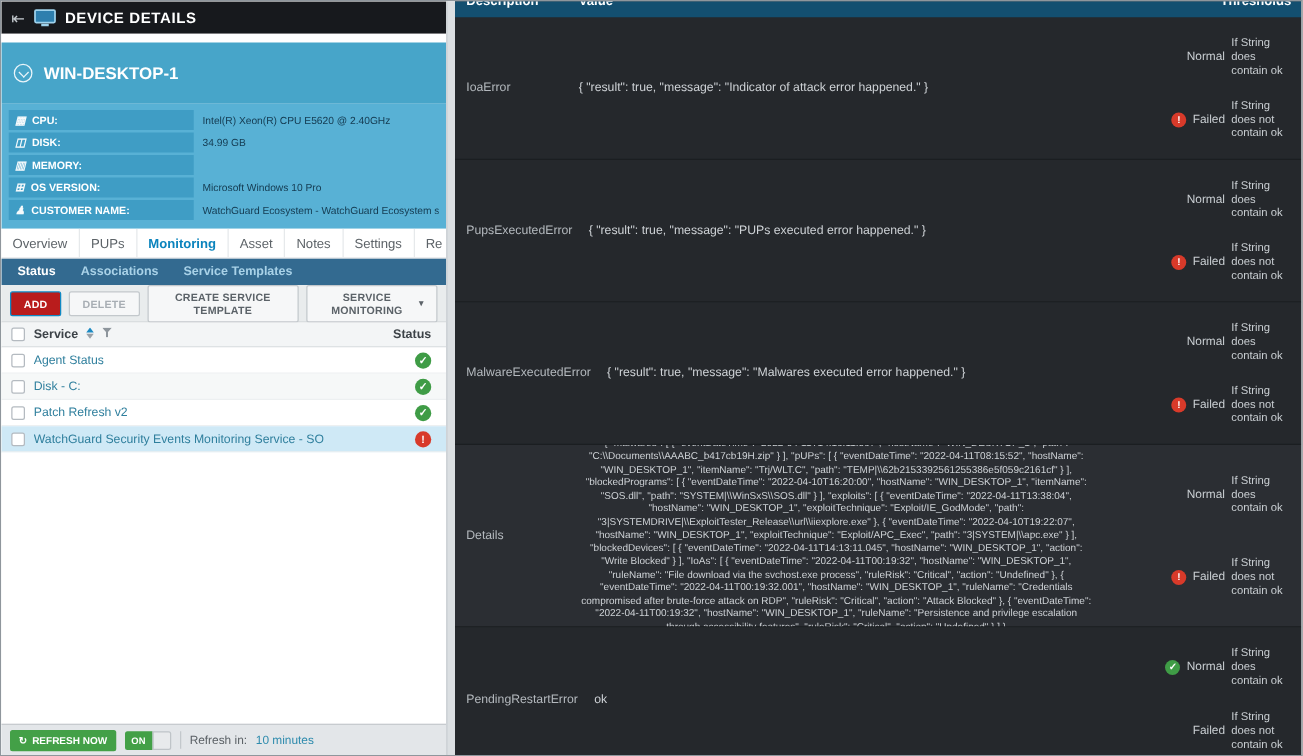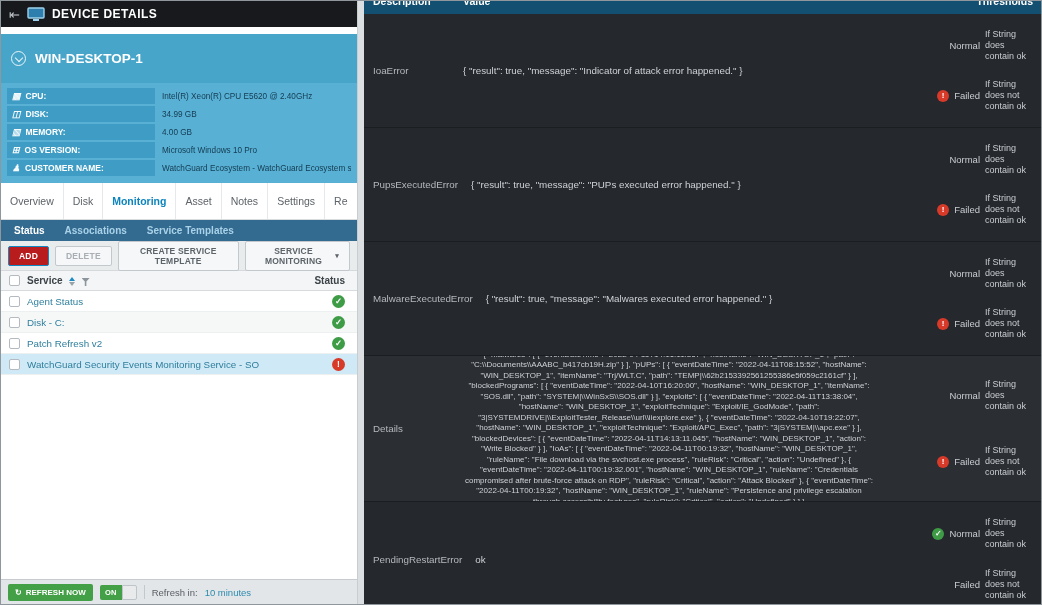--- a/index.html
+++ b/index.html
@@ -14,35 +14,35 @@
   .white-gap { height:7px; background:#fff; flex:none; }
   .device-header { height:49px; background:#47a5c9; display:flex; align-items:center; gap:9px; padding:0 10px; flex:none; }
   .chev { width:15px; height:15px; border:1.5px solid #eaf5fa; border-radius:50%; position:relative; flex:none; cursor:pointer; }
   .chev::after { content:""; position:absolute; left:3.5px; top:3px; width:5px; height:5px; border-left:1.5px solid #eaf5fa; border-bottom:1.5px solid #eaf5fa; transform:rotate(-45deg); }
   .device-name { color:#fff; font-size:13.5px; font-weight:bold; }
   .device-info { background:#58b1d5; padding:3px 6px 7px; flex:none; }
   .info-row { display:flex; align-items:stretch; margin-top:2px; height:16px; }
   .info-label { flex:0 0 148px; background:#3f9dc5; color:#fff; font-size:8.5px; font-weight:bold; display:flex; align-items:center; gap:5px; padding:0 5px; }
   .info-icon { font-size:9px; opacity:.95; }
   .info-value { flex:1; color:#143a50; font-size:8.2px; display:flex; align-items:center; padding-left:7px; white-space:nowrap; overflow:hidden; }
-  .tabs { height:37px; background:#fff; display:flex; align-items:stretch; border-bottom:1px solid #d9dcdf; overflow:hidden; flex:none; }
+  .tabs { height:24px; background:#fff; display:flex; align-items:stretch; border-bottom:1px solid #d9dcdf; overflow:hidden; flex:none; }
   .tab { display:flex; align-items:center; padding:0 9px; font-size:10.5px; color:#5d6368; border-right:1px solid #e6e9eb; white-space:nowrap; cursor:pointer; }
   .tab.active { color:#0c84bd; font-weight:bold; }
   .subtabs { height:21px; background:#336a90; display:flex; align-items:center; gap:2px; padding:0 4px; flex:none; }
   .subtab { padding:0 9px; font-size:10px; color:#a9d2e8; font-weight:bold; cursor:pointer; }
   .subtab.active { color:#fff; }
   .toolbar { height:30px; background:#e9eced; display:flex; align-items:center; gap:6px; padding:0 7px; border-bottom:1px solid #d5d9dc; flex:none; }
   .btn { font-size:8.5px; font-weight:bold; padding:4px 10px; border-radius:2px; border:1px solid #c3c8cc; background:#f6f7f8; color:#5c6369; letter-spacing:.2px; cursor:pointer; display:flex; align-items:center; }
   .btn.primary { background:#b91c1c; border-color:#0f89c4; color:#fff; }
   .btn.disabled { color:#a8aeb4; }
   .caret { font-size:7px; margin-left:4px; }
   .grid-head { height:20px; background:#f3f5f6; border-bottom:1px solid #d8dbde; display:flex; align-items:center; font-size:10px; font-weight:bold; color:#3c4247; flex:none; }
   .col-check { flex:0 0 26px; display:flex; justify-content:center; }
   .checkbox { width:11px; height:11px; border:1px solid #b4bac0; background:#fff; border-radius:2px; cursor:pointer; }
-  .col-service { flex:1; display:flex; align-items:flex-end; gap:4px; overflow:hidden; }
+  .col-service { flex:1; display:flex; align-items:flex-start; gap:4px; overflow:hidden; }
   .col-status { flex:0 0 52px; display:flex; justify-content:flex-end; padding-right:12px; }
   .sort-pair { display:flex; flex-direction:column; gap:1px; margin-left:2px; cursor:pointer; }
   .tri-up { width:0; height:0; border-left:3px solid transparent; border-right:3px solid transparent; border-bottom:4px solid #1d8ac2; }
   .tri-down { width:0; height:0; border-left:3px solid transparent; border-right:3px solid transparent; border-top:4px solid #9aa1a7; }
   .funnel { width:8px; height:8px; background:#8d959c; clip-path:polygon(0 0,100% 0,60% 45%,60% 100%,40% 100%,40% 45%); margin-left:3px; cursor:pointer; }
   .grid-row { height:21px; display:flex; align-items:center; border-bottom:1px solid #edf0f1; font-size:9.8px; background:#fff; cursor:pointer; flex:none; }
   .grid-row.alt { background:#f6f8f8; }
   .grid-row.selected { background:#cfe9f6; }
   .svc-link { color:#2f7f9d; white-space:nowrap; overflow:hidden; }
   .st-ic { width:13px; height:13px; border-radius:50%; font-size:8.5px; font-weight:bold; display:flex; align-items:center; justify-content:center; color:#fff; flex:none; }
@@ -115,41 +115,40 @@
             <i class="info-icon">◫</i>
             <span>DISK:</span>
           </span>
         <span class="info-value">34.99 GB</span>
       </div>
       <div class="info-row">
         <span class="info-label">
             <i class="info-icon">▥</i>
             <span>MEMORY:</span>
           </span>
-        <span class="info-value">4.00 GB</span>
       </div>
       <div class="info-row">
         <span class="info-label">
             <i class="info-icon">⊞</i>
             <span>OS VERSION:</span>
           </span>
         <span class="info-value">Microsoft Windows 10 Pro</span>
       </div>
       <div class="info-row">
         <span class="info-label">
             <i class="info-icon">♟</i>
             <span>CUSTOMER NAME:</span>
           </span>
         <span class="info-value">WatchGuard Ecosystem - WatchGuard Ecosystem site 001</span>
       </div>
     </div>
 
     <div class="tabs">
       <span class="tab">Overview</span>
-      <span class="tab">Disk</span>
+      <span class="tab">PUPs</span>
       <span class="tab active">Monitoring</span>
       <span class="tab">Asset</span>
       <span class="tab">Notes</span>
       <span class="tab">Settings</span>
       <span class="tab">Re</span>
     </div>
 
     <div class="subtabs">
       <span class="subtab active">Status</span>
       <span class="subtab">Associations</span>

